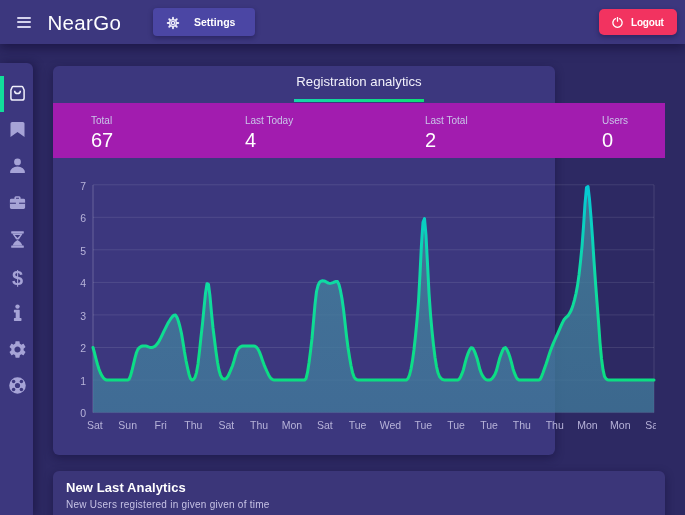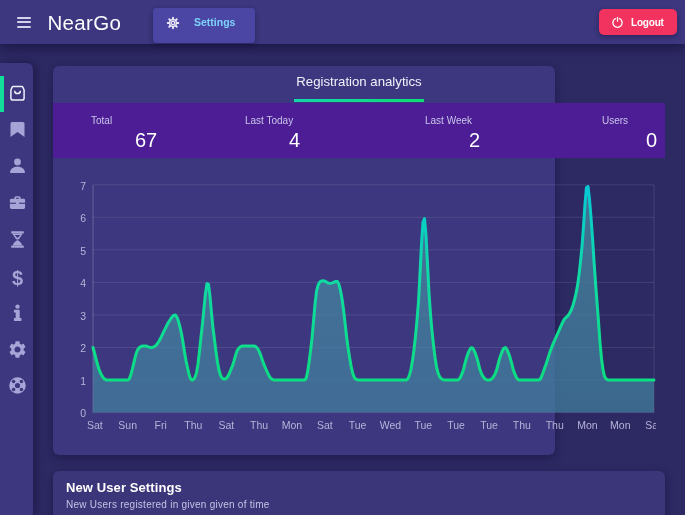--- a/index.html
+++ b/index.html
@@ -1,33 +1,33 @@
 <!DOCTYPE html>
 <html><head><meta charset="utf-8"><style>
 *{margin:0;padding:0;box-sizing:border-box;}
 html,body{width:685px;height:515px;overflow:hidden;background:#2d2963;font-family:"Liberation Sans",sans-serif;}
 .abs{position:absolute;}
 .navbar{position:absolute;left:0;top:0;width:685px;height:44px;background:#3c377e;box-shadow:0 4px 10px rgba(15,10,50,.55);z-index:30;}
 .ham{position:absolute;left:17px;top:17px;width:14px;height:11px;}
 .ham div{height:2px;background:#d4d2ec;border-radius:1px;margin-bottom:2.4px;}
 .brand{position:absolute;left:47.5px;top:10.5px;font-size:20.5px;color:#fdfdff;letter-spacing:.3px;}
-.btnset{position:absolute;left:153px;top:8px;width:102px;height:35px;background:#4b46a4;border-radius:4px;color:#7dd3fc;box-shadow:0 2px 5px rgba(15,10,50,.4);}
+.btnset{position:absolute;left:153px;top:8px;width:102px;height:28px;background:#4b46a4;border-radius:4px;color:#ffffff;box-shadow:0 2px 5px rgba(15,10,50,.4);}
 .btnset span{position:absolute;left:41px;top:8px;font-size:10.5px;font-weight:bold;letter-spacing:0px;}
 .btnout{position:absolute;left:599px;top:9px;width:78px;height:26px;background:#f23360;border-radius:5px;color:#fff;box-shadow:0 2px 5px rgba(15,10,50,.4);padding-left:20px;}
 .btnout span{position:absolute;left:32px;top:7.5px;font-size:10px;font-weight:bold;letter-spacing:-0.2px;}
 .sidebar{position:absolute;left:0;top:63px;width:33px;height:452px;background:#3c377e;border-radius:0 6px 0 0;box-shadow:3px 0 8px rgba(15,10,50,.45);z-index:20;}
 .act{position:absolute;left:0;top:13px;width:3.5px;height:36px;background:#12dd9b;}
 .sic{position:absolute;}
 .card1{position:absolute;left:53px;top:66px;width:502px;height:389px;background:#3c377e;border-radius:6px;box-shadow:0 3px 10px rgba(15,10,50,.45);}
 .chead{position:absolute;left:0;top:0;width:612px;height:37px;}
 .chead .t{position:absolute;width:612px;top:7.5px;text-align:center;font-size:13.2px;color:#f2f1fb;letter-spacing:0px;}
 .chead .u{position:absolute;left:241px;top:33px;width:130px;height:3px;background:linear-gradient(90deg,#15d5aa,#0ddf75);}
-.stats{position:absolute;left:0;top:37px;width:612px;height:55px;background:#4c1d95;}
+.stats{position:absolute;left:0;top:37px;width:612px;height:55px;background:#a21caf;}
 .stat .l{font-size:10px;color:#c9c6e8;}
-.stat .n{font-size:20px;color:#ffffff;margin-top:3px;margin-left:44px;}
+.stat .n{font-size:20px;color:#ffffff;margin-top:3px;}
 .xl{font-size:10.5px;fill:#b7b3d9;font-family:"Liberation Sans",sans-serif;}
 .card2{position:absolute;left:53px;top:471px;width:612px;height:70px;background:#3b3679;border-radius:6px;box-shadow:0 3px 10px rgba(15,10,50,.45);}
 .card2 .t{position:absolute;left:13px;top:9px;font-size:13px;font-weight:bold;color:#fff;letter-spacing:.1px;}
 .card2 .s{position:absolute;left:13px;top:28px;font-size:10px;letter-spacing:.25px;color:#c6c2e5;}
 </style></head>
 <body>
 <div class="navbar">
   <div class="ham">
       <div></div>
       <div></div>
@@ -129,21 +129,21 @@
   <div class="stats">
     <div class="stat abs" style="left:38px;top:12px">
         <div class="l">Total</div>
         <div class="n">67</div>
       </div>
     <div class="stat abs" style="left:192px;top:12px">
         <div class="l">Last Today</div>
         <div class="n">4</div>
       </div>
     <div class="stat abs" style="left:372px;top:12px">
-        <div class="l">Last Week</div>
+        <div class="l">Last Total</div>
         <div class="n">2</div>
       </div>
     <div class="stat abs" style="left:549px;top:12px">
         <div class="l">Users</div>
         <div class="n">0</div>
       </div>
   </div>
   <svg class="abs" style="left:0;top:92px" width="603" height="297" viewBox="0 0 603 297">
     <defs>
       <linearGradient id="lg" gradientUnits="userSpaceOnUse" x1="0" y1="254" x2="0" y2="27">
@@ -191,14 +191,14 @@
       <text x="468.8" y="271" text-anchor="middle" class="xl">Thu</text>
       <text x="501.7" y="271" text-anchor="middle" class="xl">Thu</text>
       <text x="534.5" y="271" text-anchor="middle" class="xl">Mon</text>
       <text x="567.3" y="271" text-anchor="middle" class="xl">Mon</text>
       <text x="600.2" y="271" text-anchor="middle" class="xl">Sat</text>
     <path d="M40.0,189.5 L41.5,195.0 L43.0,200.8 L44.5,206.4 L46.0,211.3 L47.5,215.0 L49.0,217.9 L50.5,220.0 L52.0,221.4 L53.5,222.0 L55.0,222.1 L56.5,222.1 L58.0,222.1 L59.5,222.1 L61.0,222.1 L62.5,222.1 L64.0,222.1 L65.5,222.1 L67.0,222.1 L68.5,222.1 L70.0,222.1 L71.5,222.1 L73.0,222.1 L74.5,222.1 L76.0,221.3 L77.5,217.9 L79.0,212.5 L80.5,206.2 L82.0,199.9 L83.5,194.5 L85.0,191.1 L86.5,189.5 L88.0,188.5 L89.5,188.0 L91.0,187.9 L92.5,187.9 L94.0,188.3 L95.5,188.9 L97.0,189.4 L98.5,189.5 L100.0,189.2 L101.5,188.5 L103.0,187.3 L104.5,185.6 L106.0,183.2 L107.5,180.4 L109.0,177.3 L110.5,174.2 L112.0,171.2 L113.5,168.1 L115.0,165.1 L116.5,162.7 L118.0,160.4 L119.5,158.5 L121.0,157.2 L122.5,157.1 L124.0,159.3 L125.5,163.5 L127.0,169.0 L128.5,175.6 L130.0,184.4 L131.5,194.1 L133.0,202.5 L134.5,209.6 L136.0,216.2 L137.5,220.7 L139.0,222.0 L140.5,221.5 L142.0,219.4 L143.5,214.6 L145.0,205.9 L146.5,193.1 L148.0,178.8 L149.5,165.6 L151.0,150.1 L152.5,135.2 L154.0,125.7 L155.5,126.4 L157.0,138.3 L158.5,155.1 L160.0,170.0 L161.5,182.0 L163.0,193.8 L164.5,204.3 L166.0,212.3 L167.5,217.3 L169.0,219.9 L170.5,220.9 L172.0,221.1 L173.5,220.2 L175.0,218.1 L176.5,215.0 L178.0,211.4 L179.5,207.7 L181.0,202.9 L182.5,197.6 L184.0,193.1 L185.5,190.5 L187.0,189.1 L188.5,188.3 L190.0,187.9 L191.5,187.9 L193.0,187.9 L194.5,187.9 L196.0,187.9 L197.5,187.9 L199.0,187.9 L200.5,187.9 L202.0,188.3 L203.5,189.3 L205.0,191.1 L206.5,194.1 L208.0,198.1 L209.5,202.4 L211.0,206.6 L212.5,210.2 L214.0,213.5 L215.5,216.7 L217.0,219.2 L218.5,220.9 L220.0,221.7 L221.5,222.0 L223.0,222.1 L224.5,222.1 L226.0,222.1 L227.5,222.1 L229.0,222.1 L230.5,222.1 L232.0,222.1 L233.5,222.1 L235.0,222.1 L236.5,222.1 L238.0,222.1 L239.5,222.1 L241.0,222.1 L242.5,222.1 L244.0,222.1 L245.5,222.1 L247.0,222.1 L248.5,222.1 L250.0,222.1 L251.5,222.1 L253.0,220.7 L254.5,214.4 L256.0,204.7 L257.5,193.3 L259.0,180.5 L260.5,163.5 L262.0,146.3 L263.5,133.5 L265.0,127.5 L266.5,124.4 L268.0,123.1 L269.5,122.8 L271.0,122.9 L272.5,123.5 L274.0,124.4 L275.5,125.1 L277.0,125.4 L278.5,125.1 L280.0,124.6 L281.5,124.0 L283.0,123.5 L284.5,123.6 L286.0,126.7 L287.5,132.7 L289.0,140.7 L290.5,151.4 L292.0,164.6 L293.5,178.0 L295.0,189.5 L296.5,199.0 L298.0,207.6 L299.5,214.4 L301.0,218.8 L302.5,220.9 L304.0,221.8 L305.5,222.0 L307.0,222.1 L308.5,222.1 L310.0,222.1 L311.5,222.1 L313.0,222.1 L314.5,222.1 L316.0,222.1 L317.5,222.1 L319.0,222.1 L320.5,222.1 L322.0,222.1 L323.5,222.1 L325.0,222.1 L326.5,222.1 L328.0,222.1 L329.5,222.1 L331.0,222.1 L332.5,222.1 L334.0,222.1 L335.5,222.1 L337.0,222.1 L338.5,222.1 L340.0,222.1 L341.5,222.1 L343.0,222.1 L344.5,222.1 L346.0,222.1 L347.5,222.1 L349.0,222.1 L350.5,222.1 L352.0,222.1 L353.5,222.0 L355.0,220.5 L356.5,217.0 L358.0,211.1 L359.5,202.6 L361.0,191.5 L362.5,178.0 L364.0,162.2 L365.5,143.5 L367.0,116.0 L368.5,86.2 L370.0,64.4 L371.5,60.6 L373.0,77.5 L374.5,105.8 L376.0,135.2 L377.5,156.4 L379.0,172.9 L380.5,187.2 L382.0,199.2 L383.5,208.6 L385.0,214.8 L386.5,218.5 L388.0,220.4 L389.5,221.5 L391.0,221.9 L392.5,222.0 L394.0,222.1 L395.5,222.1 L397.0,222.1 L398.5,222.1 L400.0,222.1 L401.5,222.1 L403.0,222.1 L404.5,222.1 L406.0,221.3 L407.5,219.1 L409.0,215.7 L410.5,211.4 L412.0,205.4 L413.5,199.9 L415.0,195.6 L416.5,192.0 L418.0,189.8 L419.5,189.9 L421.0,192.2 L422.5,195.9 L424.0,200.2 L425.5,205.9 L427.0,211.8 L428.5,215.8 L430.0,218.5 L431.5,220.4 L433.0,221.6 L434.5,222.0 L436.0,222.0 L437.5,221.7 L439.0,220.6 L440.5,218.8 L442.0,216.2 L443.5,212.4 L445.0,206.7 L446.5,200.8 L448.0,196.5 L449.5,192.6 L451.0,190.1 L452.5,189.6 L454.0,191.6 L455.5,195.1 L457.0,199.3 L458.5,204.6 L460.0,210.7 L461.5,215.2 L463.0,218.7 L464.5,221.1 L466.0,222.1 L467.5,222.1 L469.0,222.1 L470.5,222.1 L472.0,222.1 L473.5,222.1 L475.0,222.1 L476.5,222.1 L478.0,222.1 L479.5,222.1 L481.0,222.1 L482.5,222.1 L484.0,222.1 L485.5,222.1 L487.0,221.4 L488.5,218.7 L490.0,214.7 L491.5,210.4 L493.0,206.3 L494.5,201.7 L496.0,197.0 L497.5,192.5 L499.0,188.6 L500.5,184.9 L502.0,181.5 L503.5,178.2 L505.0,174.9 L506.5,171.4 L508.0,167.9 L509.5,164.6 L511.0,161.8 L512.5,160.0 L514.0,158.7 L515.5,157.1 L517.0,154.6 L518.5,151.5 L520.0,147.2 L521.5,141.9 L523.0,135.6 L524.5,127.6 L526.0,116.9 L527.5,103.6 L529.0,88.6 L530.5,68.6 L532.0,45.8 L533.5,29.5 L535.0,28.5 L536.5,41.4 L538.0,59.3 L539.5,79.8 L541.0,103.2 L542.5,124.7 L544.0,144.1 L545.5,163.7 L547.0,184.6 L548.5,200.5 L550.0,211.7 L551.5,218.4 L553.0,220.7 L554.5,221.7 L556.0,222.0 L557.5,222.1 L559.0,222.1 L560.5,222.1 L562.0,222.1 L563.5,222.1 L565.0,222.1 L566.5,222.1 L568.0,222.1 L569.5,222.1 L571.0,222.1 L572.5,222.1 L574.0,222.1 L575.5,222.1 L577.0,222.1 L578.5,222.1 L580.0,222.1 L581.5,222.1 L583.0,222.1 L584.5,222.1 L586.0,222.1 L587.5,222.1 L589.0,222.1 L590.5,222.1 L592.0,222.1 L593.5,222.1 L595.0,222.1 L596.5,222.1 L598.0,222.1 L599.5,222.1 L601.0,222.1 L601.0,254.6 L40.0,254.6 Z" fill="url(#fg)"></path>
     <path d="M40.0,189.5 L41.5,195.0 L43.0,200.8 L44.5,206.4 L46.0,211.3 L47.5,215.0 L49.0,217.9 L50.5,220.0 L52.0,221.4 L53.5,222.0 L55.0,222.1 L56.5,222.1 L58.0,222.1 L59.5,222.1 L61.0,222.1 L62.5,222.1 L64.0,222.1 L65.5,222.1 L67.0,222.1 L68.5,222.1 L70.0,222.1 L71.5,222.1 L73.0,222.1 L74.5,222.1 L76.0,221.3 L77.5,217.9 L79.0,212.5 L80.5,206.2 L82.0,199.9 L83.5,194.5 L85.0,191.1 L86.5,189.5 L88.0,188.5 L89.5,188.0 L91.0,187.9 L92.5,187.9 L94.0,188.3 L95.5,188.9 L97.0,189.4 L98.5,189.5 L100.0,189.2 L101.5,188.5 L103.0,187.3 L104.5,185.6 L106.0,183.2 L107.5,180.4 L109.0,177.3 L110.5,174.2 L112.0,171.2 L113.5,168.1 L115.0,165.1 L116.5,162.7 L118.0,160.4 L119.5,158.5 L121.0,157.2 L122.5,157.1 L124.0,159.3 L125.5,163.5 L127.0,169.0 L128.5,175.6 L130.0,184.4 L131.5,194.1 L133.0,202.5 L134.5,209.6 L136.0,216.2 L137.5,220.7 L139.0,222.0 L140.5,221.5 L142.0,219.4 L143.5,214.6 L145.0,205.9 L146.5,193.1 L148.0,178.8 L149.5,165.6 L151.0,150.1 L152.5,135.2 L154.0,125.7 L155.5,126.4 L157.0,138.3 L158.5,155.1 L160.0,170.0 L161.5,182.0 L163.0,193.8 L164.5,204.3 L166.0,212.3 L167.5,217.3 L169.0,219.9 L170.5,220.9 L172.0,221.1 L173.5,220.2 L175.0,218.1 L176.5,215.0 L178.0,211.4 L179.5,207.7 L181.0,202.9 L182.5,197.6 L184.0,193.1 L185.5,190.5 L187.0,189.1 L188.5,188.3 L190.0,187.9 L191.5,187.9 L193.0,187.9 L194.5,187.9 L196.0,187.9 L197.5,187.9 L199.0,187.9 L200.5,187.9 L202.0,188.3 L203.5,189.3 L205.0,191.1 L206.5,194.1 L208.0,198.1 L209.5,202.4 L211.0,206.6 L212.5,210.2 L214.0,213.5 L215.5,216.7 L217.0,219.2 L218.5,220.9 L220.0,221.7 L221.5,222.0 L223.0,222.1 L224.5,222.1 L226.0,222.1 L227.5,222.1 L229.0,222.1 L230.5,222.1 L232.0,222.1 L233.5,222.1 L235.0,222.1 L236.5,222.1 L238.0,222.1 L239.5,222.1 L241.0,222.1 L242.5,222.1 L244.0,222.1 L245.5,222.1 L247.0,222.1 L248.5,222.1 L250.0,222.1 L251.5,222.1 L253.0,220.7 L254.5,214.4 L256.0,204.7 L257.5,193.3 L259.0,180.5 L260.5,163.5 L262.0,146.3 L263.5,133.5 L265.0,127.5 L266.5,124.4 L268.0,123.1 L269.5,122.8 L271.0,122.9 L272.5,123.5 L274.0,124.4 L275.5,125.1 L277.0,125.4 L278.5,125.1 L280.0,124.6 L281.5,124.0 L283.0,123.5 L284.5,123.6 L286.0,126.7 L287.5,132.7 L289.0,140.7 L290.5,151.4 L292.0,164.6 L293.5,178.0 L295.0,189.5 L296.5,199.0 L298.0,207.6 L299.5,214.4 L301.0,218.8 L302.5,220.9 L304.0,221.8 L305.5,222.0 L307.0,222.1 L308.5,222.1 L310.0,222.1 L311.5,222.1 L313.0,222.1 L314.5,222.1 L316.0,222.1 L317.5,222.1 L319.0,222.1 L320.5,222.1 L322.0,222.1 L323.5,222.1 L325.0,222.1 L326.5,222.1 L328.0,222.1 L329.5,222.1 L331.0,222.1 L332.5,222.1 L334.0,222.1 L335.5,222.1 L337.0,222.1 L338.5,222.1 L340.0,222.1 L341.5,222.1 L343.0,222.1 L344.5,222.1 L346.0,222.1 L347.5,222.1 L349.0,222.1 L350.5,222.1 L352.0,222.1 L353.5,222.0 L355.0,220.5 L356.5,217.0 L358.0,211.1 L359.5,202.6 L361.0,191.5 L362.5,178.0 L364.0,162.2 L365.5,143.5 L367.0,116.0 L368.5,86.2 L370.0,64.4 L371.5,60.6 L373.0,77.5 L374.5,105.8 L376.0,135.2 L377.5,156.4 L379.0,172.9 L380.5,187.2 L382.0,199.2 L383.5,208.6 L385.0,214.8 L386.5,218.5 L388.0,220.4 L389.5,221.5 L391.0,221.9 L392.5,222.0 L394.0,222.1 L395.5,222.1 L397.0,222.1 L398.5,222.1 L400.0,222.1 L401.5,222.1 L403.0,222.1 L404.5,222.1 L406.0,221.3 L407.5,219.1 L409.0,215.7 L410.5,211.4 L412.0,205.4 L413.5,199.9 L415.0,195.6 L416.5,192.0 L418.0,189.8 L419.5,189.9 L421.0,192.2 L422.5,195.9 L424.0,200.2 L425.5,205.9 L427.0,211.8 L428.5,215.8 L430.0,218.5 L431.5,220.4 L433.0,221.6 L434.5,222.0 L436.0,222.0 L437.5,221.7 L439.0,220.6 L440.5,218.8 L442.0,216.2 L443.5,212.4 L445.0,206.7 L446.5,200.8 L448.0,196.5 L449.5,192.6 L451.0,190.1 L452.5,189.6 L454.0,191.6 L455.5,195.1 L457.0,199.3 L458.5,204.6 L460.0,210.7 L461.5,215.2 L463.0,218.7 L464.5,221.1 L466.0,222.1 L467.5,222.1 L469.0,222.1 L470.5,222.1 L472.0,222.1 L473.5,222.1 L475.0,222.1 L476.5,222.1 L478.0,222.1 L479.5,222.1 L481.0,222.1 L482.5,222.1 L484.0,222.1 L485.5,222.1 L487.0,221.4 L488.5,218.7 L490.0,214.7 L491.5,210.4 L493.0,206.3 L494.5,201.7 L496.0,197.0 L497.5,192.5 L499.0,188.6 L500.5,184.9 L502.0,181.5 L503.5,178.2 L505.0,174.9 L506.5,171.4 L508.0,167.9 L509.5,164.6 L511.0,161.8 L512.5,160.0 L514.0,158.7 L515.5,157.1 L517.0,154.6 L518.5,151.5 L520.0,147.2 L521.5,141.9 L523.0,135.6 L524.5,127.6 L526.0,116.9 L527.5,103.6 L529.0,88.6 L530.5,68.6 L532.0,45.8 L533.5,29.5 L535.0,28.5 L536.5,41.4 L538.0,59.3 L539.5,79.8 L541.0,103.2 L542.5,124.7 L544.0,144.1 L545.5,163.7 L547.0,184.6 L548.5,200.5 L550.0,211.7 L551.5,218.4 L553.0,220.7 L554.5,221.7 L556.0,222.0 L557.5,222.1 L559.0,222.1 L560.5,222.1 L562.0,222.1 L563.5,222.1 L565.0,222.1 L566.5,222.1 L568.0,222.1 L569.5,222.1 L571.0,222.1 L572.5,222.1 L574.0,222.1 L575.5,222.1 L577.0,222.1 L578.5,222.1 L580.0,222.1 L581.5,222.1 L583.0,222.1 L584.5,222.1 L586.0,222.1 L587.5,222.1 L589.0,222.1 L590.5,222.1 L592.0,222.1 L593.5,222.1 L595.0,222.1 L596.5,222.1 L598.0,222.1 L599.5,222.1 L601.0,222.1" fill="none" stroke="url(#lg)" stroke-width="3" stroke-linejoin="round" stroke-linecap="round"></path>
   </svg>
 </div>
 <div class="card2">
-  <div class="t">New User Settings</div>
+  <div class="t">New Last Analytics</div>
   <div class="s">New Users registered in given given of time</div>
 </div>
 </body></html>

